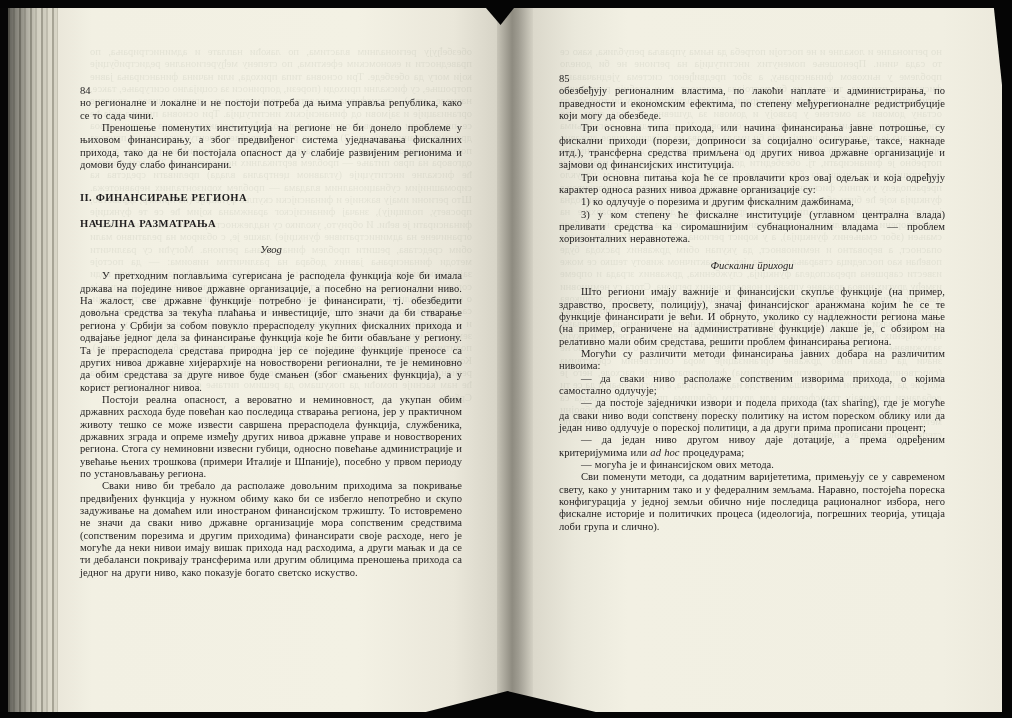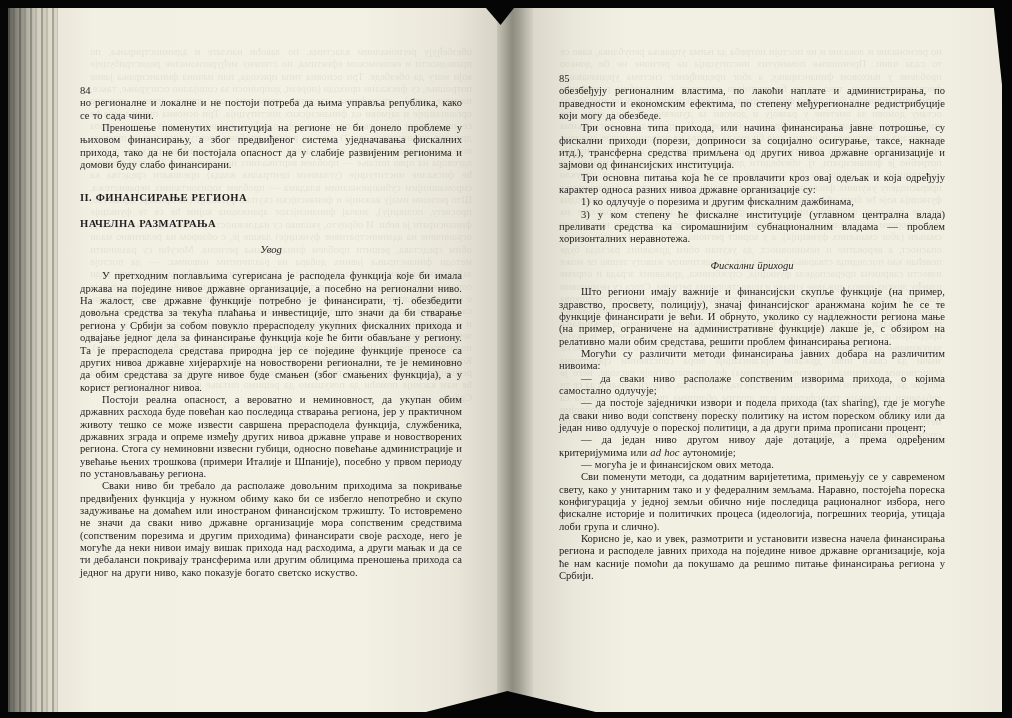--- a/index.html
+++ b/index.html
@@ -100,24 +100,23 @@
     <p>обезбеђују регионалним властима, по лакоћи наплате и администрирања, по праведности и економским ефектима, по степену међурегионалне редистрибуције који могу да обезбеде.</p>
     <p class="indent">Три основна типа прихода, или начина финансирања јавне потрошње, су фискални приходи (порези, доприноси за социјално осигурање, таксе, накнаде итд.), трансферна средства примљена од других нивоа државне организације и зајмови од финансијских институција.</p>
     <p class="indent">Три основна питања која ће се провлачити кроз овај одељак и која одређују карактер односа разних нивоа државне организације су:</p>
     <p class="indent">1) ко одлучује о порезима и другим фискалним дажбинама,</p>
     <p class="indent">3) у ком степену ће фискалне институције (углавном централна влада) преливати средства ка сиромашнијим субнационалним владама — проблем хоризонталних неравнотежа.</p>
     <p class="italic-heading">Фискални приходи</p>
     <p class="indent after-heading">Што региони имају важније и финансијски скупље функције (на пример, здравство, просвету, полицију), значај финансијског аранжмана којим ће се те функције финансирати је већи. И обрнуто, уколико су надлежности региона мање (на пример, ограничене на административне функције) лакше је, с обзиром на релативно мали обим средстава, решити проблем финансирања региона.</p>
     <p class="indent">Могући су различити методи финансирања јавних добара на различитим нивоима:</p>
     <p class="indent">— да сваки ниво располаже сопственим изворима прихода, о којима самостално одлучује;</p>
     <p class="indent">— да постоје заједнички извори и подела прихода (tax sharing), где је могуће да сваки ниво води сопствену пореску политику на истом пореском облику или да један ниво одлучује о пореској политици, а да други прима прописани процент;</p>
-    <p class="indent"><span>— да један ниво другом нивоу даје дотације, а према одређеним критеријумима или </span><span class="it">ad hoc</span><span> аутономије;</span></p>
+    <p class="indent"><span>— да један ниво другом нивоу даје дотације, а према одређеним критеријумима или </span><span class="it">ad hoc</span><span> процедурама;</span></p>
     <p class="indent">— могућа је и финансијском ових метода.</p>
     <p class="indent">Сви поменути методи, са додатним варијететима, примењују се у савременом свету, како у унитарним тако и у федералним земљама. Наравно, постојећа пореска конфигурација у једној земљи обично није последица рационалног избора, него фискалне историје и политичких процеса (идеологија, погрешних теорија, утицаја лоби група и слично).</p>
-    <p class="indent">Корисно је, као и увек, размотрити и установити извесна начела финансирања региона и расподеле јавних прихода на поједине нивое државне организације, која ће нам касније помоћи да покушамо да решимо питање финансирања региона у Србији.</p>
   </div>
 
   <div class="strip-top"></div>
   <div class="strip-bottom"></div>
   <div class="strip-right"></div>
   <div class="corner-top-right"></div>
   <div class="wedge-top-center"></div>
   <div class="wedge-bottom-center"></div>
 </div>
 

